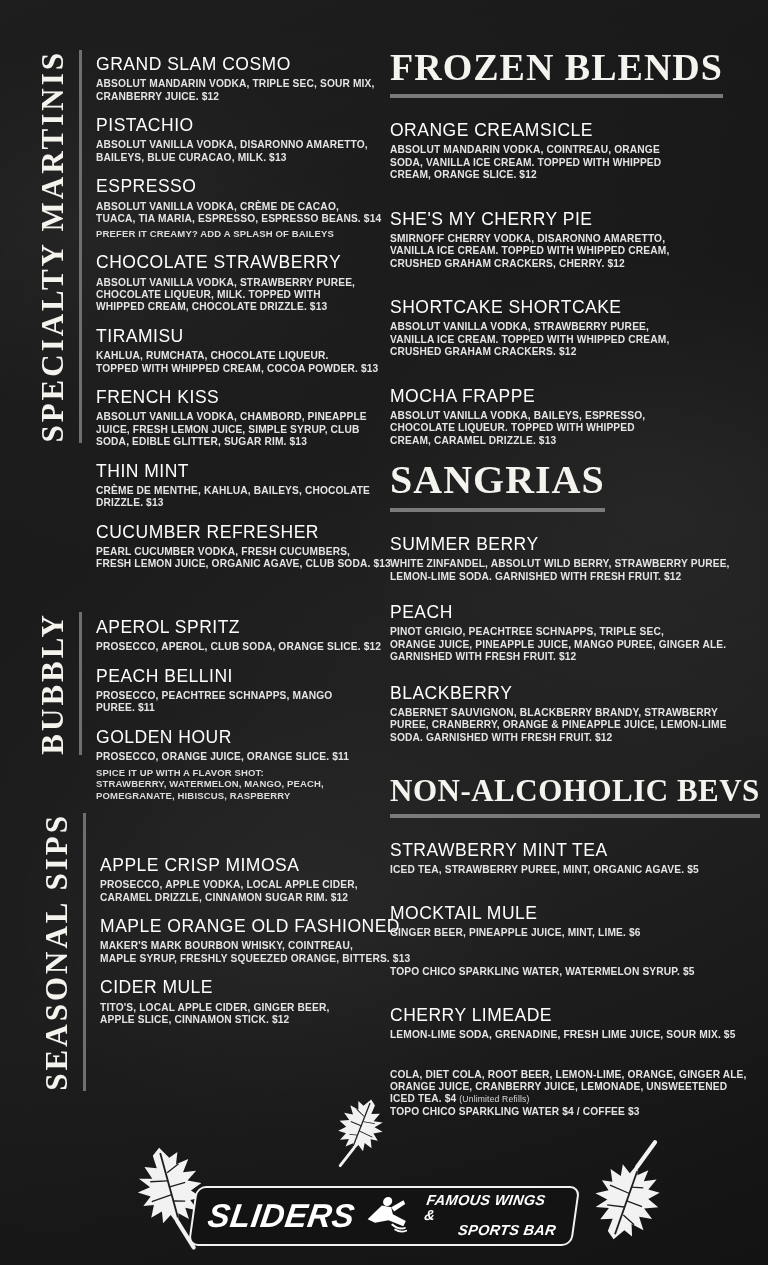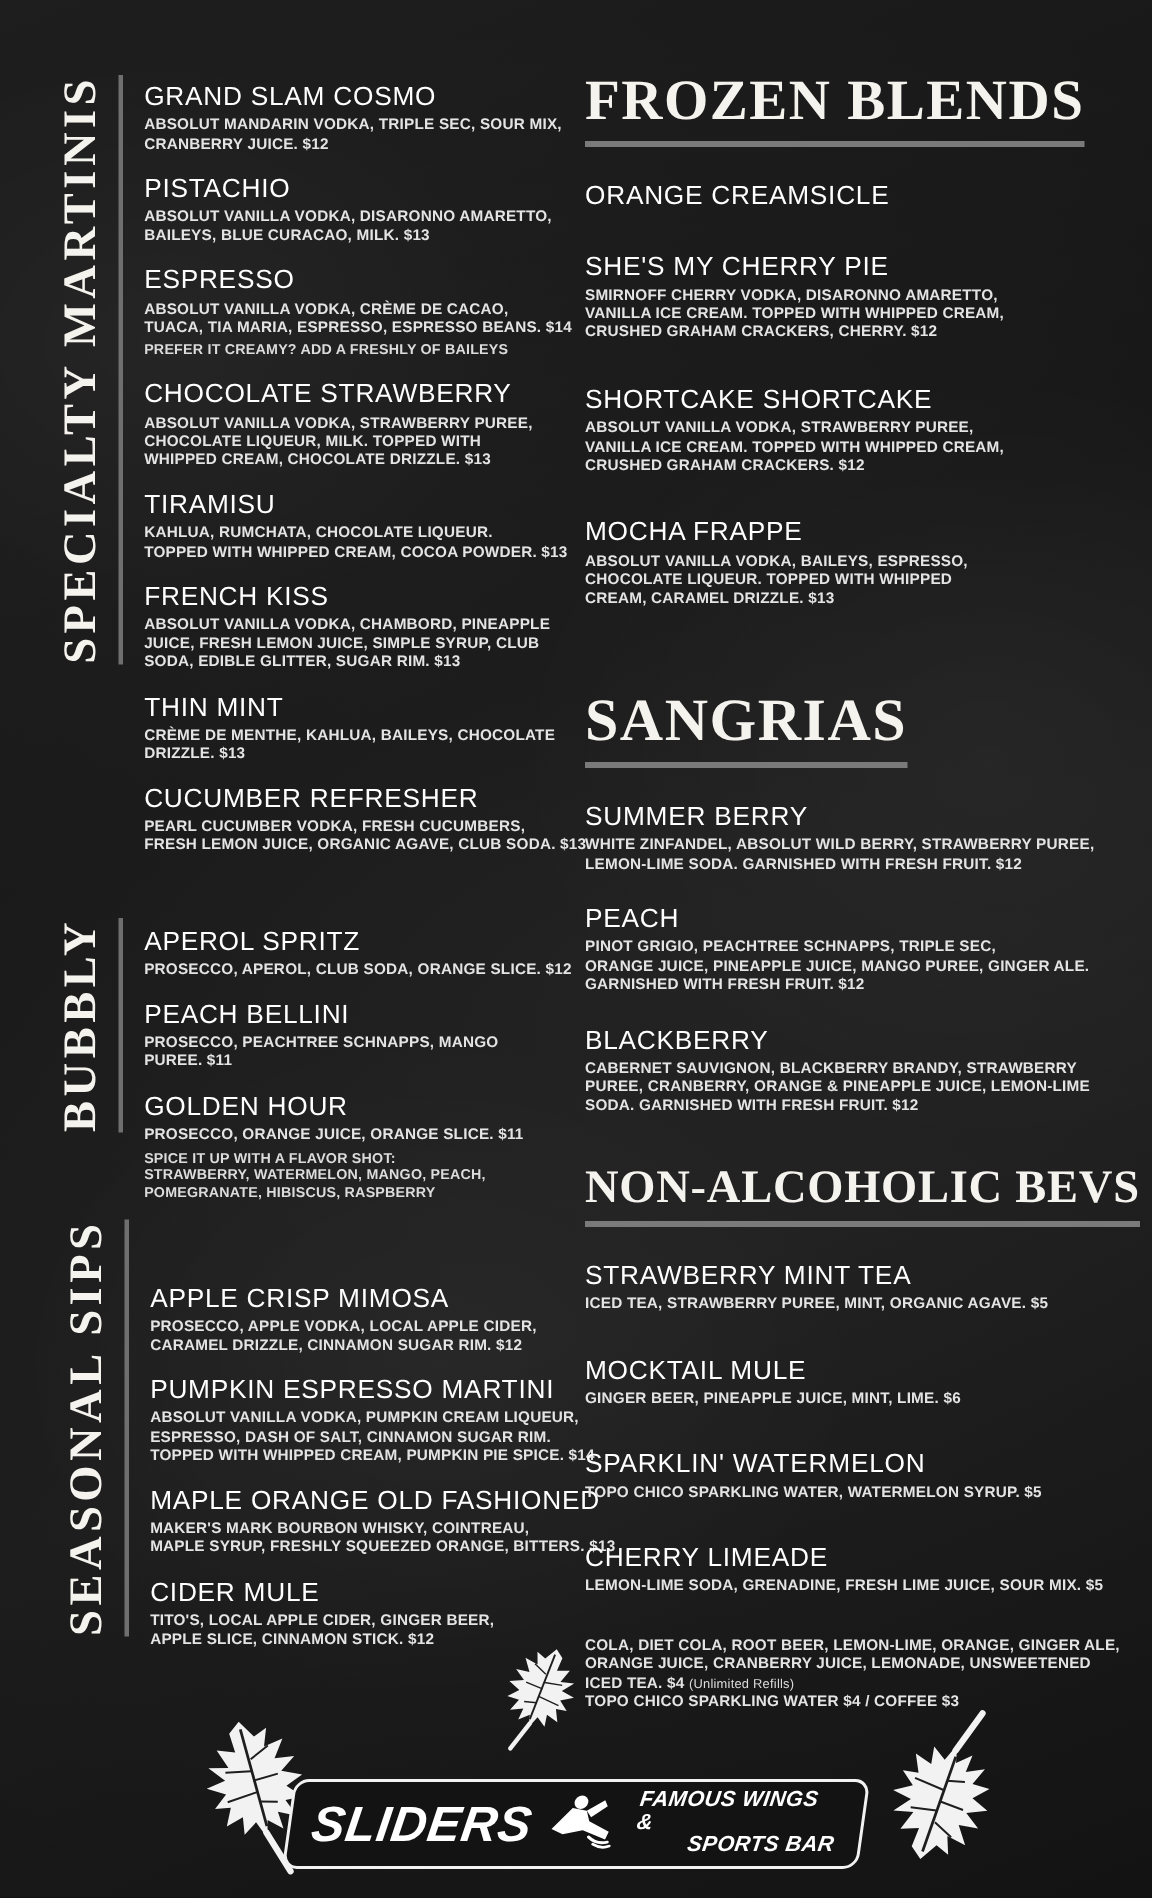--- a/index.html
+++ b/index.html
@@ -87,21 +87,21 @@
       </div>
       <div class="item">
         <div class="iname">PISTACHIO</div>
         <div class="idesc">ABSOLUT VANILLA VODKA, DISARONNO AMARETTO,
 BAILEYS, BLUE CURACAO, MILK. $13</div>
       </div>
       <div class="item">
         <div class="iname">ESPRESSO</div>
         <div class="idesc">ABSOLUT VANILLA VODKA, CRÈME DE CACAO,
 TUACA, TIA MARIA, ESPRESSO, ESPRESSO BEANS. $14</div>
-        <div class="inote">PREFER IT CREAMY? ADD A FRESHLY OF BAILEYS</div>
+        <div class="inote">PREFER IT CREAMY? ADD A SPLASH OF BAILEYS</div>
       </div>
       <div class="item">
         <div class="iname">CHOCOLATE STRAWBERRY</div>
         <div class="idesc">ABSOLUT VANILLA VODKA, STRAWBERRY PUREE,
 CHOCOLATE LIQUEUR, MILK. TOPPED WITH
 WHIPPED CREAM, CHOCOLATE DRIZZLE. $13</div>
       </div>
       <div class="item">
         <div class="iname">TIRAMISU</div>
         <div class="idesc">KAHLUA, RUMCHATA, CHOCOLATE LIQUEUR.
@@ -156,46 +156,43 @@
       <div class="vtitle">SEASONAL SIPS</div>
       <div class="vrule"></div>
     </div>
     <div class="litems" style="padding-top:43px;">
       <div class="item">
         <div class="iname">APPLE CRISP MIMOSA</div>
         <div class="idesc">PROSECCO, APPLE VODKA, LOCAL APPLE CIDER,
 CARAMEL DRIZZLE, CINNAMON SUGAR RIM. $12</div>
       </div>
       <div class="item">
-        <div class="iname">PUMPKIN ESPRESSO MARTINI</div>
-        <div class="idesc">ABSOLUT VANILLA VODKA, PUMPKIN CREAM LIQUEUR,
-ESPRESSO, DASH OF SALT, CINNAMON SUGAR RIM.
-TOPPED WITH WHIPPED CREAM, PUMPKIN PIE SPICE. $14</div>
-      </div>
-      <div class="item">
         <div class="iname">MAPLE ORANGE OLD FASHIONED</div>
         <div class="idesc">MAKER'S MARK BOURBON WHISKY, COINTREAU,
 MAPLE SYRUP, FRESHLY SQUEEZED ORANGE, BITTERS. $13</div>
       </div>
       <div class="item">
         <div class="iname">CIDER MULE</div>
         <div class="idesc">TITO'S, LOCAL APPLE CIDER, GINGER BEER,
 APPLE SLICE, CINNAMON STICK. $12</div>
       </div>
     </div>
   </div>
 
   <div class="rsection sec-frozen" style="top:48px;">
     <div class="rhead">
       <div class="rtitle">FROZEN BLENDS</div>
       <div class="hrule"></div>
     </div>
     <div>
       <div class="item">
         <div class="iname">ORANGE CREAMSICLE</div>
+        <div class="idesc">ABSOLUT MANDARIN VODKA, COINTREAU, ORANGE
+SODA, VANILLA ICE CREAM. TOPPED WITH WHIPPED
+CREAM, ORANGE SLICE. $12</div>
       </div>
       <div class="item">
         <div class="iname">SHE'S MY CHERRY PIE</div>
         <div class="idesc">SMIRNOFF CHERRY VODKA, DISARONNO AMARETTO,
 VANILLA ICE CREAM. TOPPED WITH WHIPPED CREAM,
 CRUSHED GRAHAM CRACKERS, CHERRY. $12</div>
       </div>
       <div class="item">
         <div class="iname">SHORTCAKE SHORTCAKE</div>
         <div class="idesc">ABSOLUT VANILLA VODKA, STRAWBERRY PUREE,
@@ -245,21 +242,20 @@
     <div>
       <div class="item">
         <div class="iname">STRAWBERRY MINT TEA</div>
         <div class="idesc">ICED TEA, STRAWBERRY PUREE, MINT, ORGANIC AGAVE. $5</div>
       </div>
       <div class="item">
         <div class="iname">MOCKTAIL MULE</div>
         <div class="idesc">GINGER BEER, PINEAPPLE JUICE, MINT, LIME. $6</div>
       </div>
       <div class="item">
-        <div class="iname">SPARKLIN' WATERMELON</div>
         <div class="idesc">TOPO CHICO SPARKLING WATER, WATERMELON SYRUP. $5</div>
       </div>
       <div class="item">
         <div class="iname">CHERRY LIMEADE</div>
         <div class="idesc">LEMON-LIME SODA, GRENADINE, FRESH LIME JUICE, SOUR MIX. $5</div>
       </div>
       <div class="item">
         <div class="idesc"><span>COLA, DIET COLA, ROOT BEER, LEMON-LIME, ORANGE, GINGER ALE,
 ORANGE JUICE, CRANBERRY JUICE, LEMONADE, UNSWEETENED
 ICED TEA. $4</span> <span class="small">(Unlimited Refills)</span></div>

